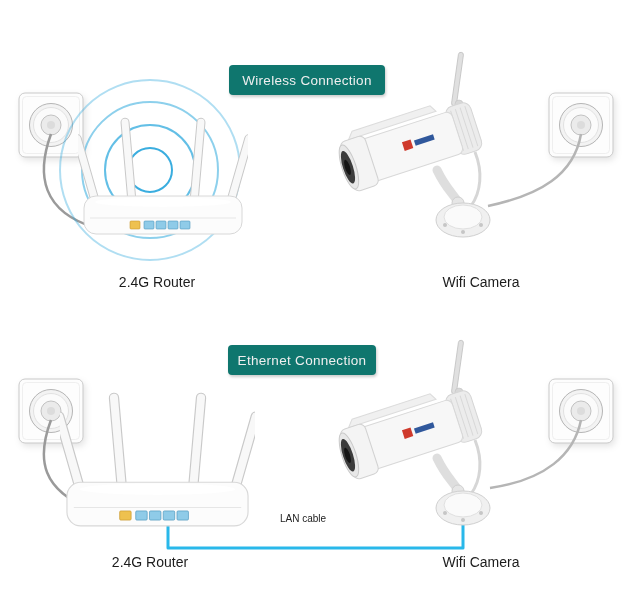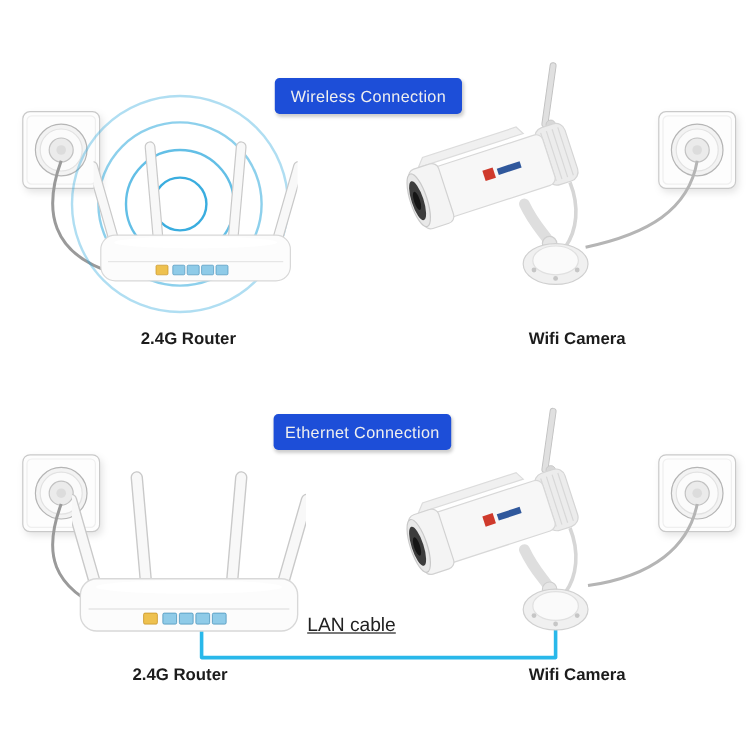--- a/index.html
+++ b/index.html
@@ -3,25 +3,25 @@
 <meta charset="utf-8">
 <style>
   * { margin:0; padding:0; box-sizing:border-box; }
   html,body { width:624px; height:608px; background:#ffffff;
     font-family:"Liberation Sans", sans-serif; overflow:hidden; }
   .canvas { position:relative; width:624px; height:608px; background:#ffffff; }
   .section { position:absolute; left:0; width:624px; }
   #wireless-section { top:0; height:305px; }
   #ethernet-section { top:305px; height:303px; }
   .badge { position:absolute; display:flex; align-items:center; justify-content:center;
-    background:#1d4ed8; color:#efefef; font-size:13.5px; letter-spacing:.3px;
+    background:#0f766e; color:#efefef; font-size:13.5px; letter-spacing:.3px;
     border-radius:4px; box-shadow:1px 2px 3px rgba(0,0,0,.20); }
-  .dev-label { position:absolute; font-size:14px; font-weight:bold; color:#1c1c1c;
+  .dev-label { position:absolute; font-size:14px; font-weight:normal; color:#1c1c1c;
     text-align:center; }
-  .cable-label { position:absolute; font-size:16px; color:#222; text-align:left;text-decoration:underline; }
+  .cable-label { position:absolute; font-size:10px; color:#222; text-align:center; }
   .outlet { position:absolute; width:66px; height:66px;
     filter:drop-shadow(2px 3px 3px rgba(0,0,0,.10)); }
   .abs { position:absolute; }
   svg { display:block; }
 </style>
 </head>
 <body>
 
 <div class="canvas">
 

